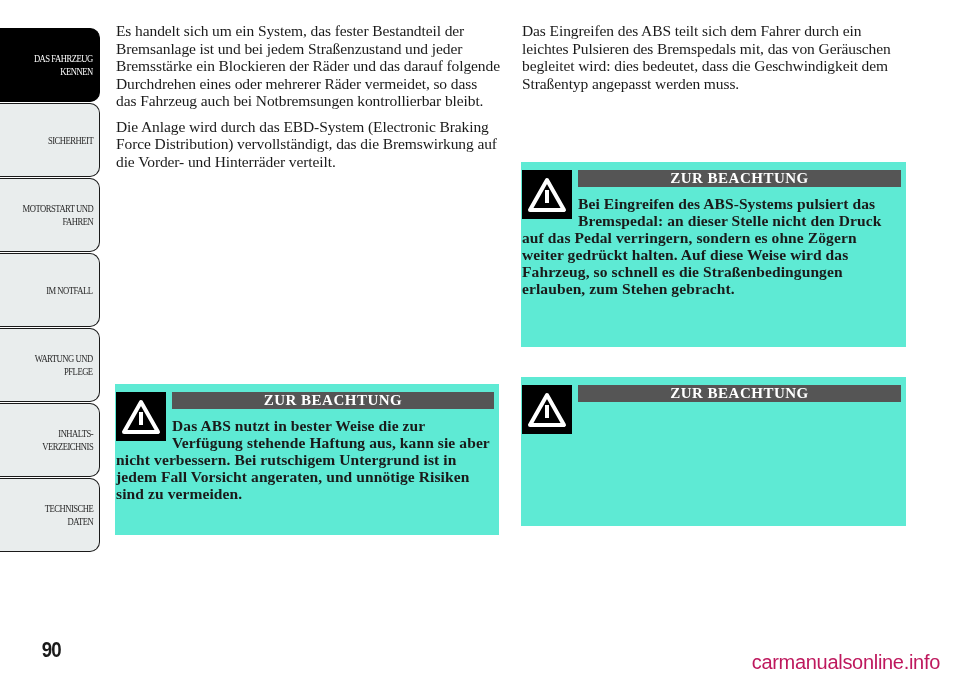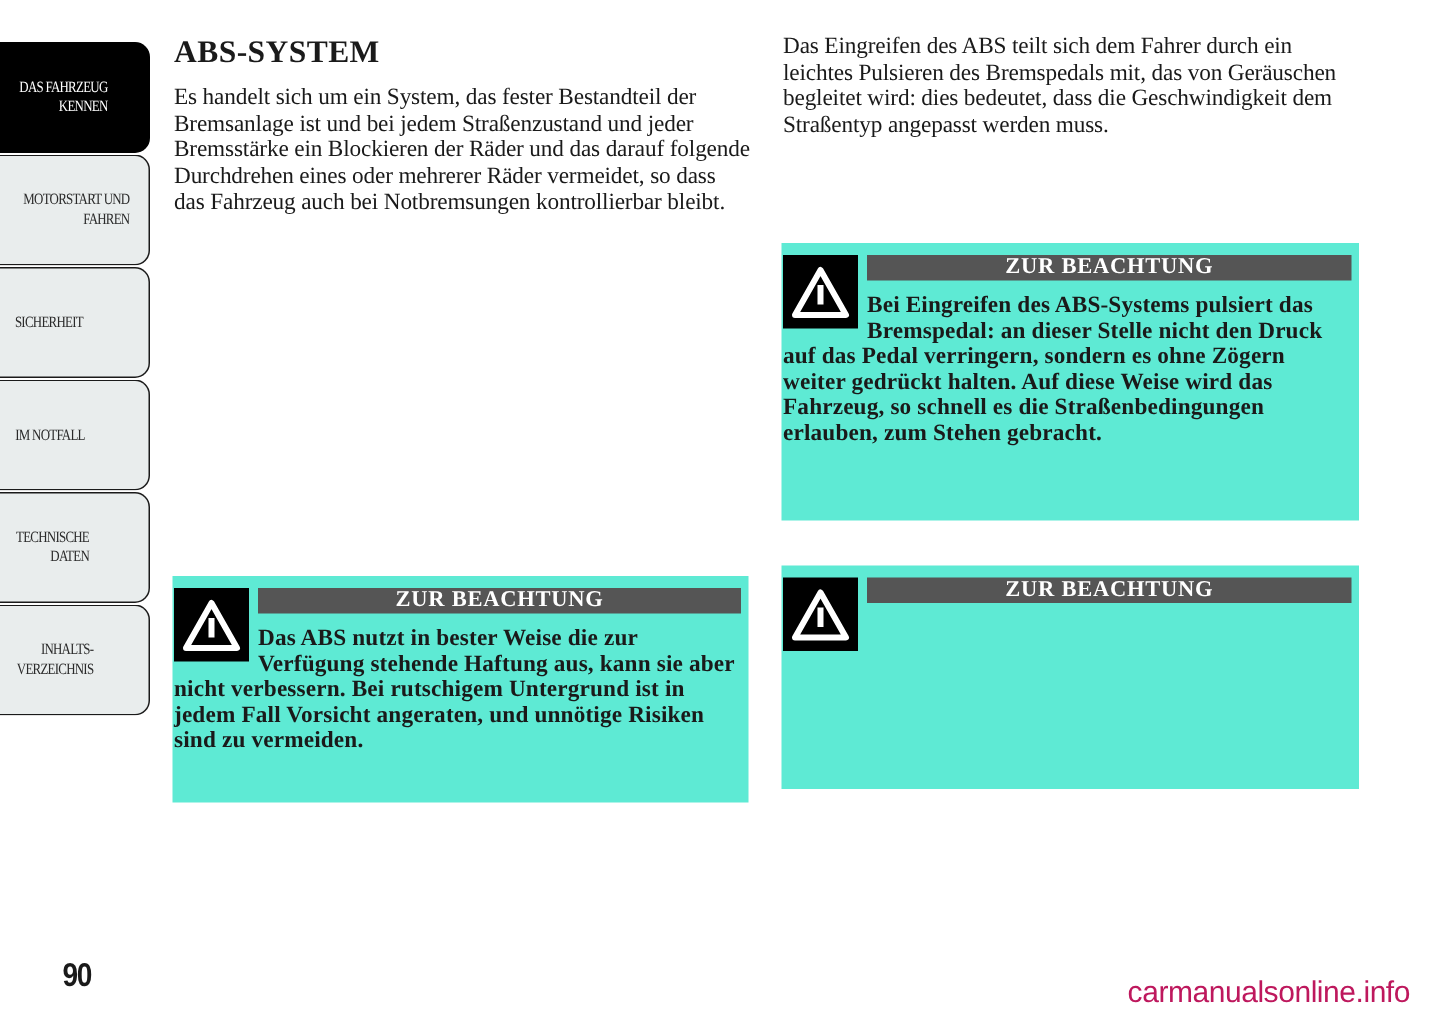--- a/index.html
+++ b/index.html
@@ -7,21 +7,21 @@
       width: 960px; height: 686px; position: relative; overflow: hidden;
       background: #ffffff; color: #1a1a1a;
       font-family: "Liberation Serif", "DejaVu Serif", serif;
     }
     
     .tabs { position: absolute; left: 0; top: 28px; width: 100px; }
     .tab {
       position: relative; height: 74px; margin-bottom: 1px;
       background: #e9eded; border: 1.6px solid #1a1a1a; border-left: none;
       border-radius: 0 10px 10px 0; box-sizing: border-box;
-      display: flex; align-items: center; justify-content: flex-start;
+      display: flex; align-items: center; justify-content: flex-end;
       padding-right: 6px; cursor: pointer;
     }
     .tab.active { background: #000; border-color: #000; }
     .tab-label {
       text-align: right; font-size: 10.5px; line-height: 13px;
       letter-spacing: -0.6px; transform: scaleX(0.82); transform-origin: right center;
       color: #2a2a2a; white-space: pre-line; font-family: "Liberation Serif", serif;
     }
     .tab.active .tab-label { color: #fff; }
     .page-number {
@@ -65,43 +65,47 @@
   </style>
 </head>
 <body>
 
 <nav class="tabs">
   <div class="tab active">
     <span class="tab-label">DAS FAHRZEUG
 KENNEN</span>
   </div>
   <div class="tab">
+    <span class="tab-label">SICHERHEIT</span>
+  </div>
+  <div class="tab">
     <span class="tab-label">MOTORSTART UND
 FAHREN</span>
-  </div>
-  <div class="tab">
-    <span class="tab-label">SICHERHEIT</span>
   </div>
   <div class="tab">
     <span class="tab-label">IM NOTFALL</span>
   </div>
   <div class="tab">
-    <span class="tab-label">TECHNISCHE
-DATEN</span>
+    <span class="tab-label">WARTUNG UND
+PFLEGE</span>
   </div>
   <div class="tab">
     <span class="tab-label">INHALTS-
 VERZEICHNIS</span>
   </div>
+  <div class="tab">
+    <span class="tab-label">TECHNISCHE
+DATEN</span>
+  </div>
 </nav>
 <div class="page-number">90</div>
 
 <section class="col col-left">
-  <h1 class="section-title">ABS-SYSTEM</h1>
   <p class="body">Es handelt sich um ein System, das fester Bestandteil der Bremsanlage ist und bei jedem Straßenzustand und jeder Bremsstärke ein Blockieren der Räder und das darauf folgende Durchdrehen eines oder mehrerer Räder vermeidet, so dass das Fahrzeug auch bei Notbremsungen kontrollierbar bleibt.</p>
+  <p class="body">Die Anlage wird durch das EBD-System (Electronic Braking Force Distribution) vervollständigt, das die Bremswirkung auf die Vorder- und Hinterräder verteilt.</p>
 </section>
 
 <div class="warn" style="left:115px; top:384px; width:384px; height:151px;">
   <div class="warn-icon">
     <svg width="40" height="36" viewBox="0 0 40 36">
       <path d="M20 3 L37 33 L3 33 Z" fill="none" stroke="#fff" stroke-width="4" stroke-linejoin="round"></path>
       <rect x="18" y="13" width="4" height="13" fill="#fff"></rect>
     </svg>
   </div>
   <div class="warn-head">ZUR BEACHTUNG</div>

